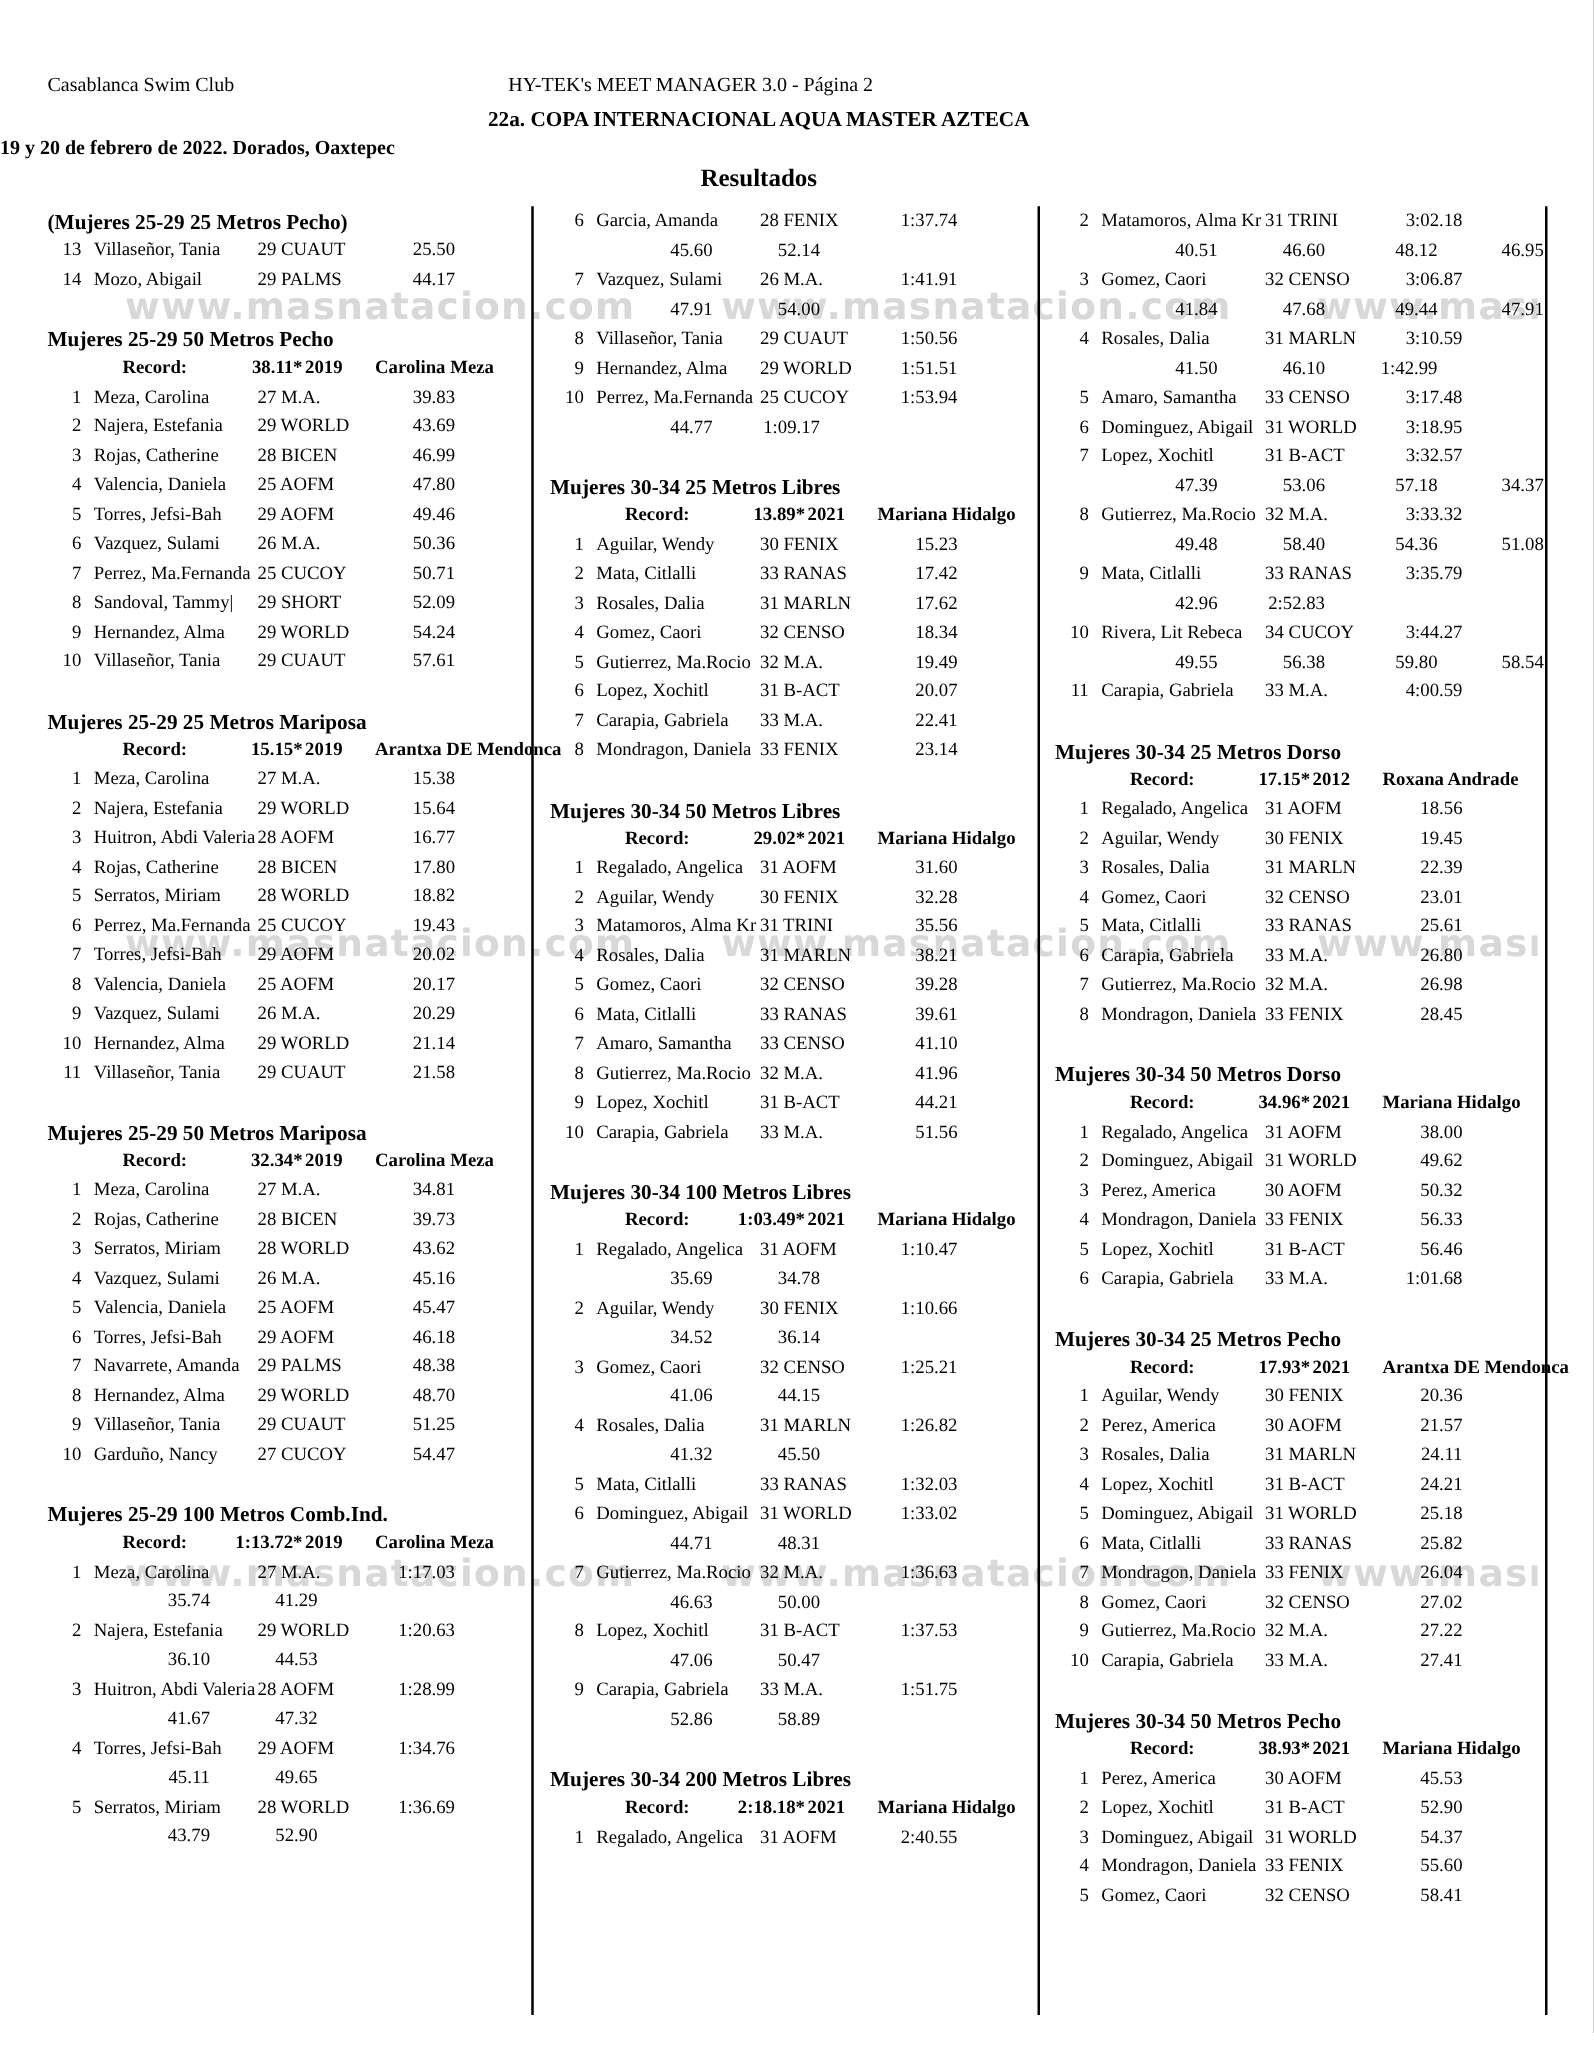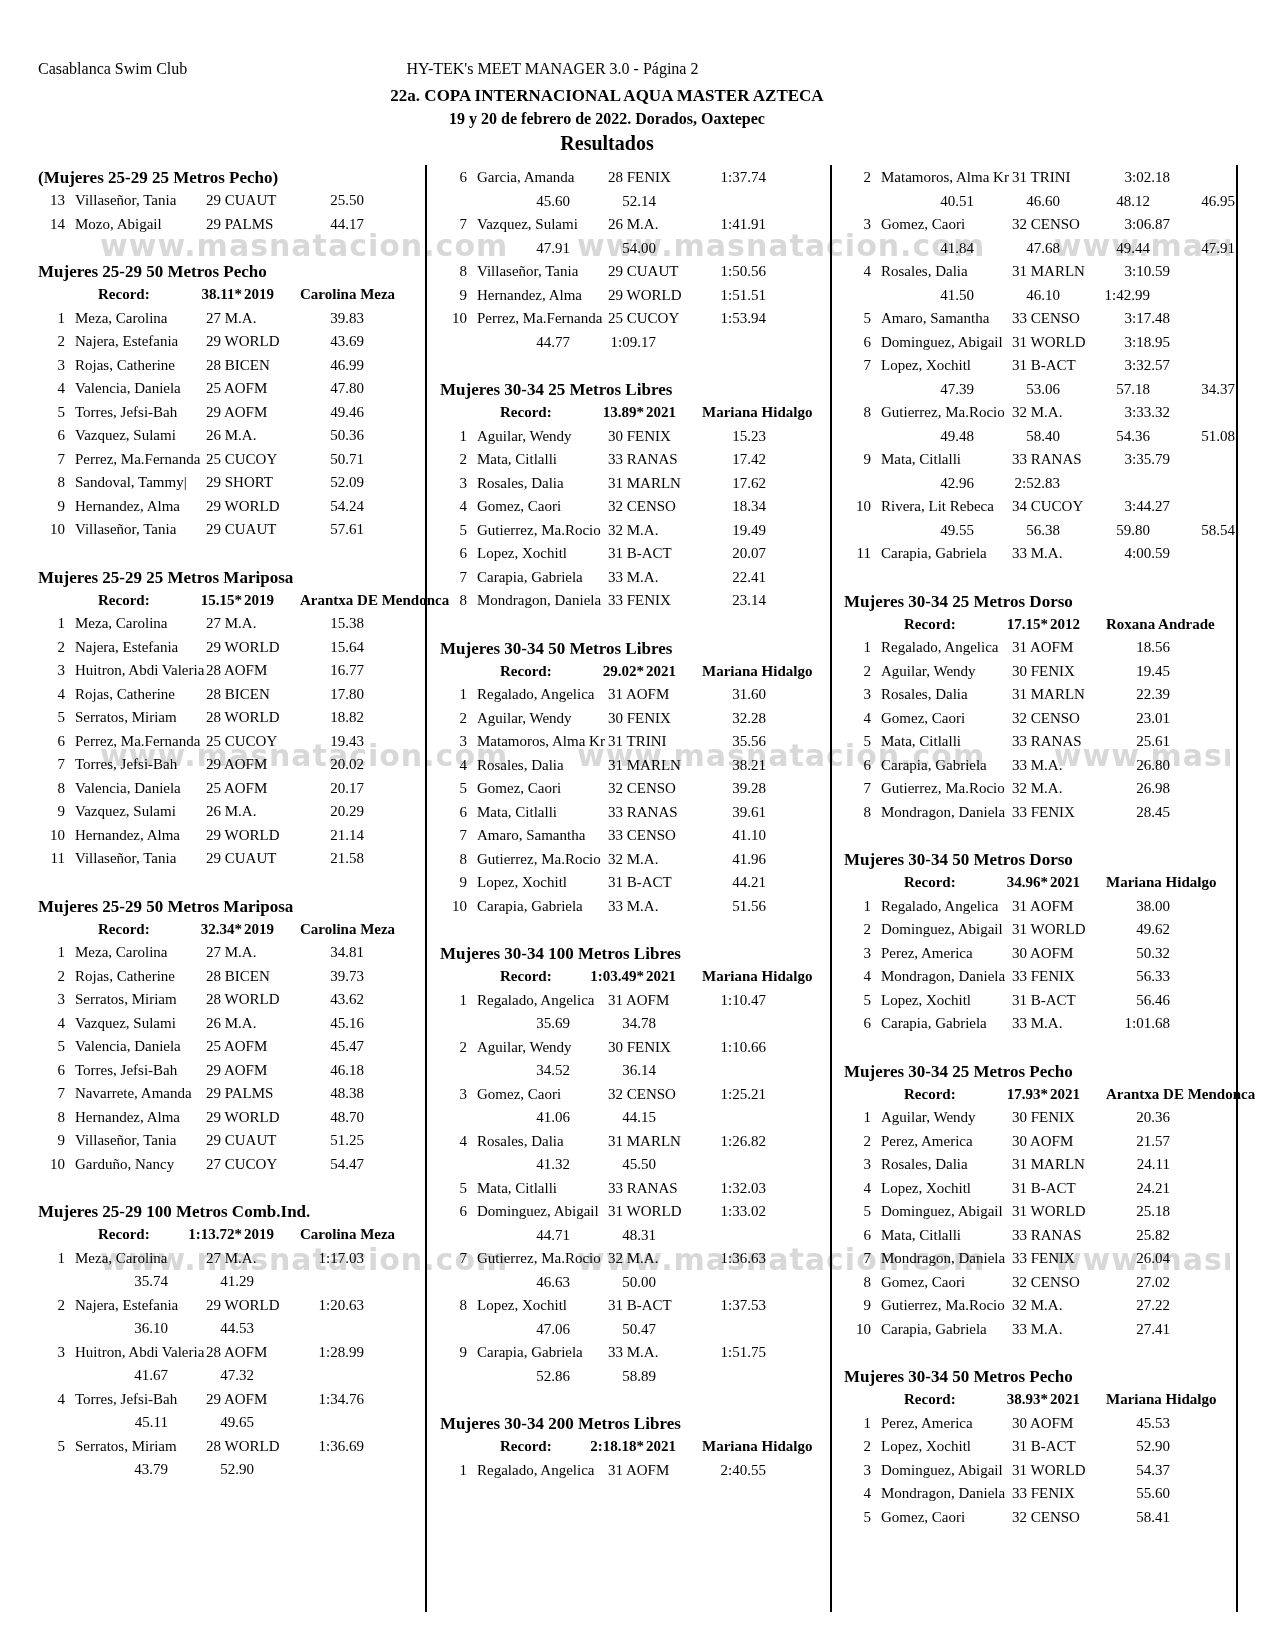--- a/index.html
+++ b/index.html
@@ -8,21 +8,21 @@
     width:1275px;height:1650px;
     background:#ffffff;
     font-family:"Liberation Serif",serif;
     color:#000;
     overflow:hidden;
     margin:0 auto;
   }
   .hdr-club{position:absolute;left:38px;top:60px;font-size:16px;}
   .hdr-manager{position:absolute;top:60px;left:0;width:1105px;text-align:center;font-size:16px;}
   .hdr-title{position:absolute;left:0;top:86px;width:1214px;text-align:center;font-weight:bold;font-size:17px;}
-  .hdr-date{position:absolute;left:0;top:110px;width:1214px;text-align:center;font-weight:bold;font-size:16px;}
+  .hdr-date{position:absolute;left:0;top:110px;width:1214px;font-weight:bold;font-size:16px;}
   .hdr-results{position:absolute;left:0;top:132px;width:1214px;text-align:center;font-weight:bold;font-size:20px;}
 
   .vline{position:absolute;top:165px;height:1447px;width:2px;background:#000;}
   .vline1{left:425px;} .vline2{left:830px;} .vline3{left:1236px;}
 
   .watermark{
     position:absolute;left:100px;width:1130px;height:34px;
     font-family:"DejaVu Sans",sans-serif;font-weight:bold;
     font-size:30px;letter-spacing:1px;color:#d8d8d8;
     white-space:nowrap;overflow:hidden;z-index:0;

